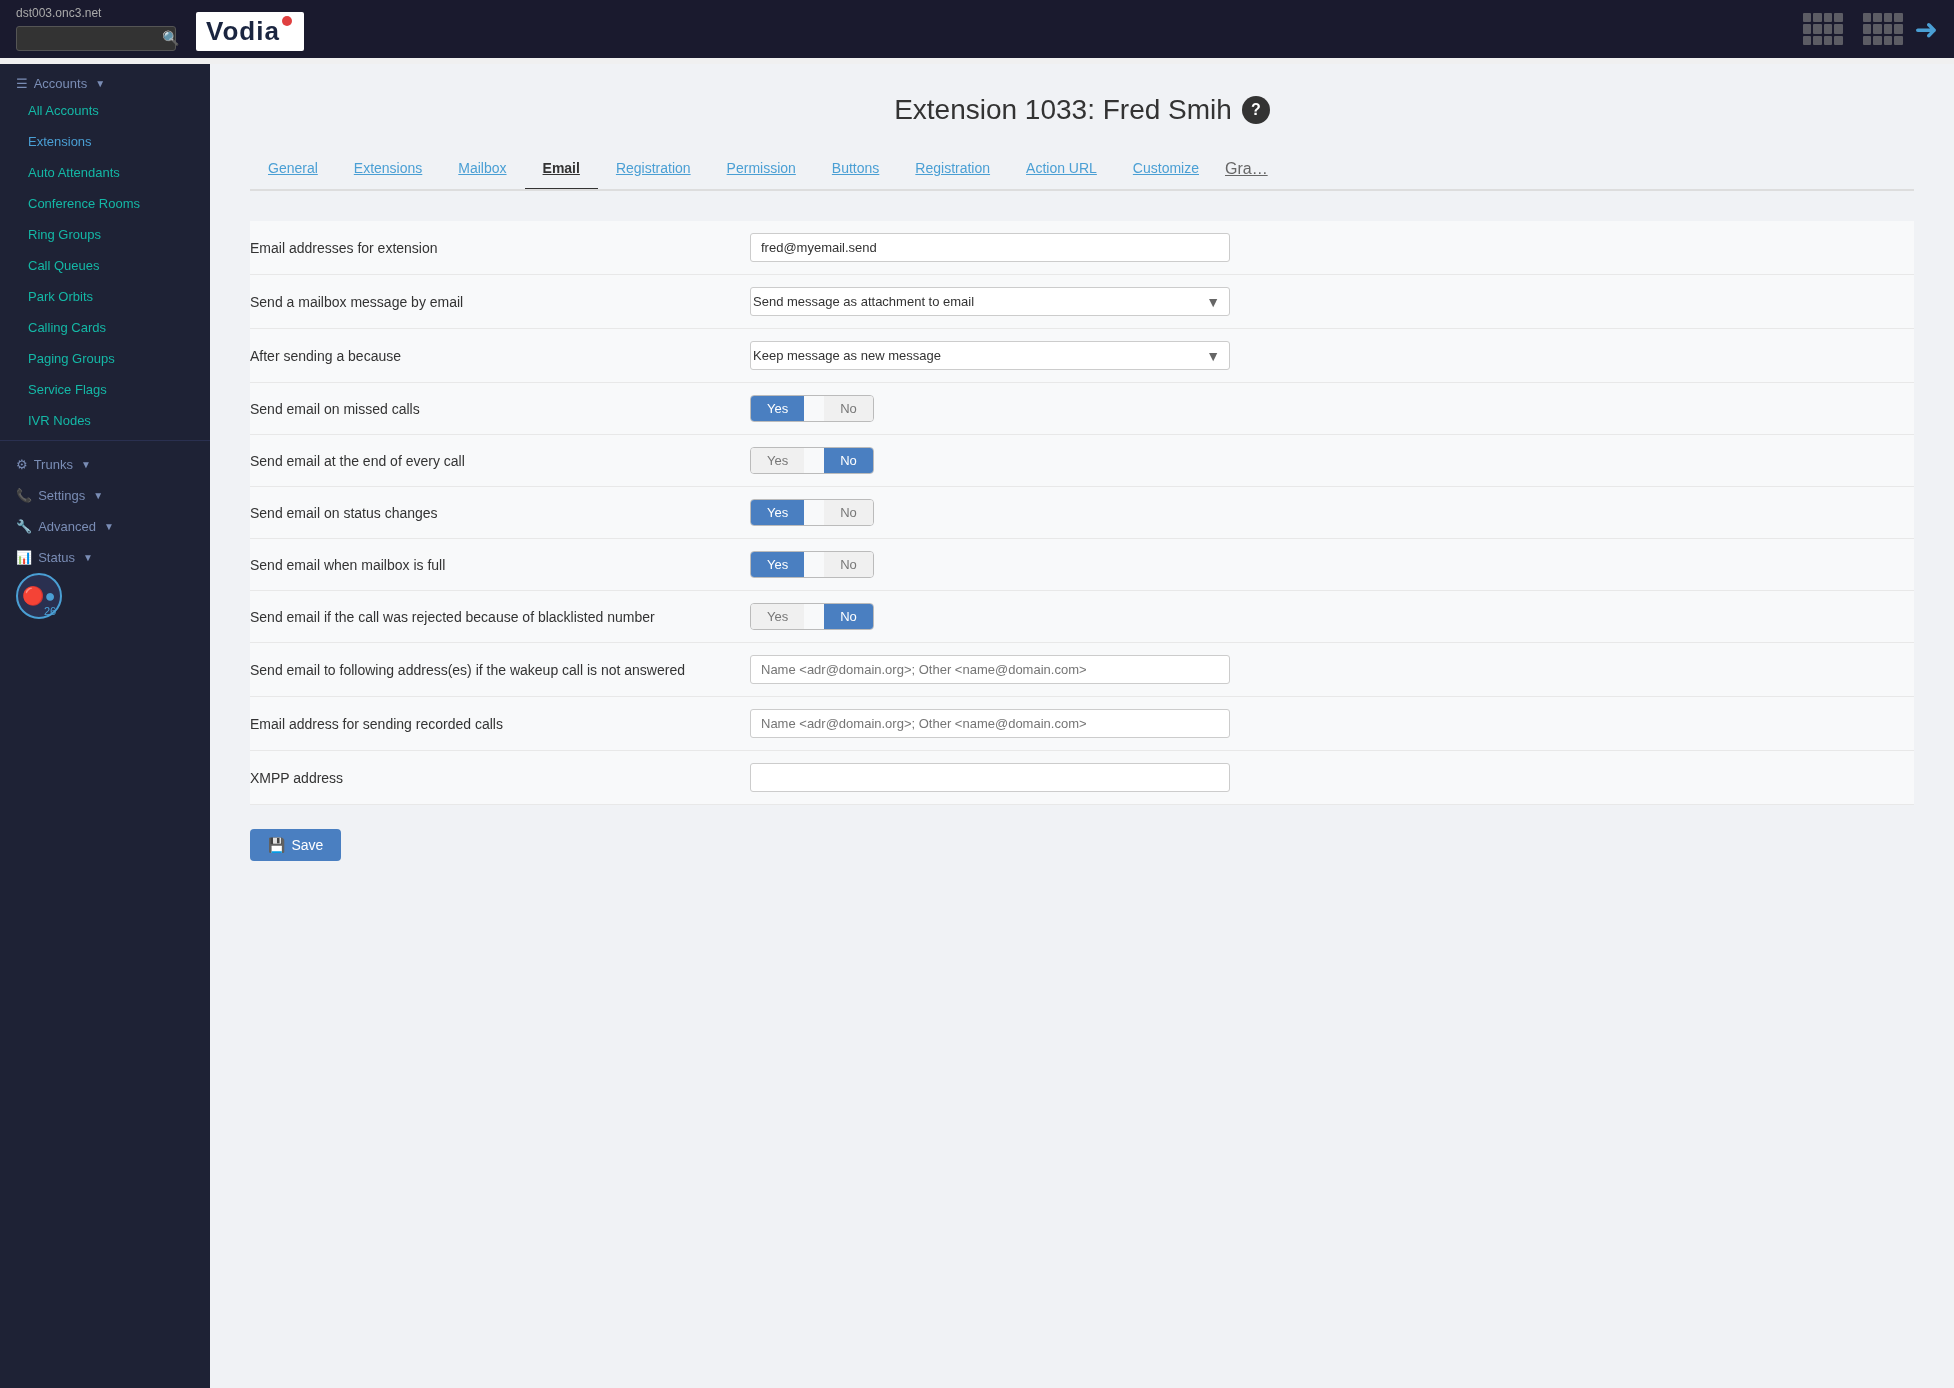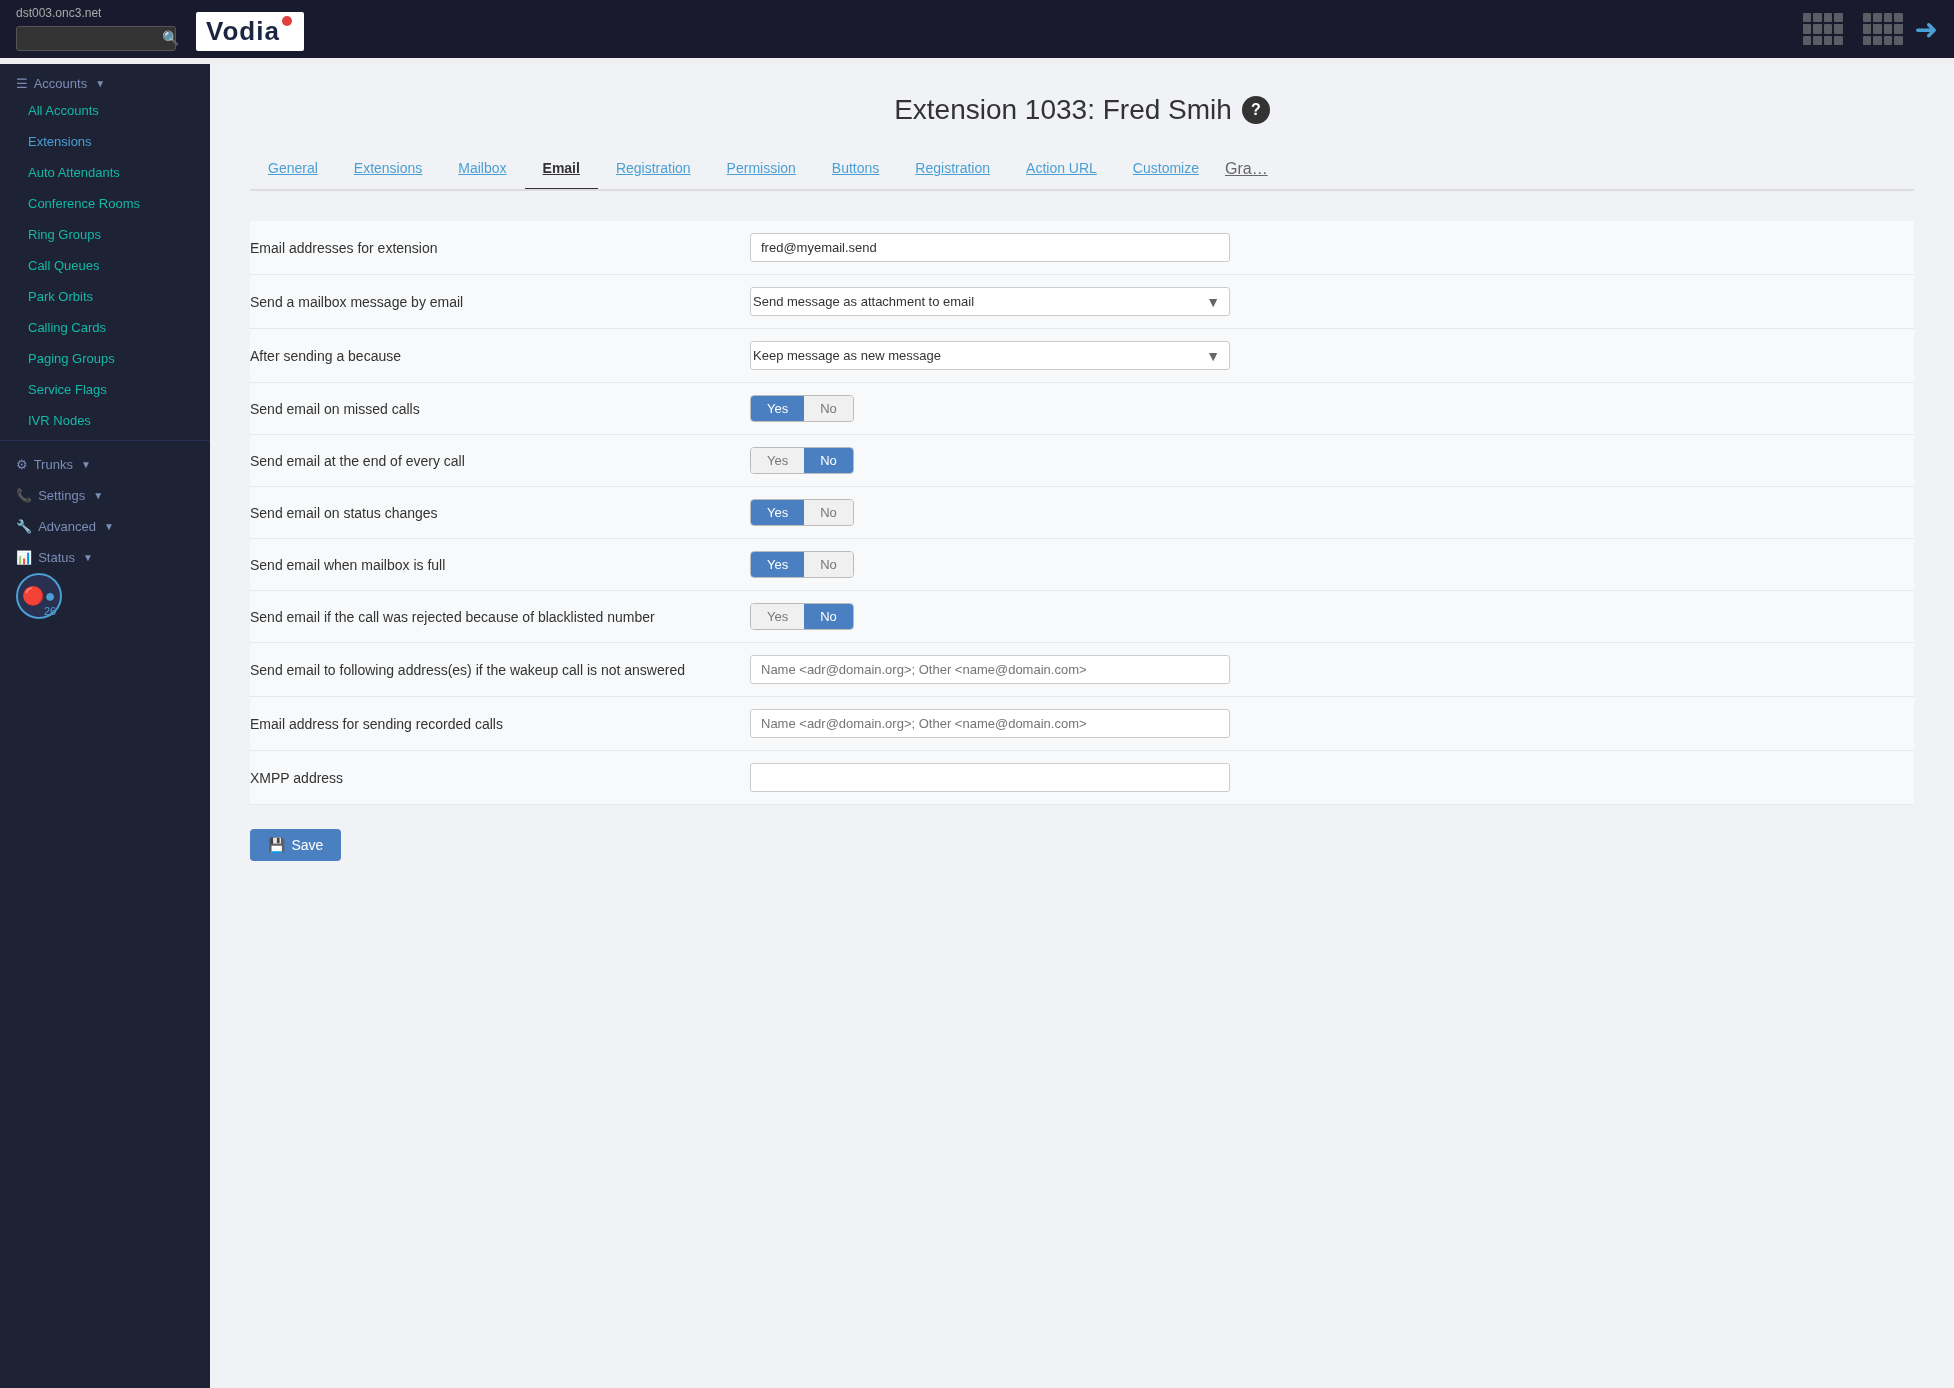--- a/index.html
+++ b/index.html
@@ -241,20 +241,21 @@
       pointer-events: none;
       color: #666;
     }
 
     
     .toggle-btn {
       display: inline-flex;
       border-radius: 4px;
       overflow: hidden;
       border: 1px solid #bbb;
+      gap: 20px;
     }
     .toggle-option {
       padding: 5px 16px;
       font-size: 13px;
       cursor: pointer;
       background: #e8e8e8;
       color: #555;
       border: none;
     }
     .toggle-option.active-yes {

